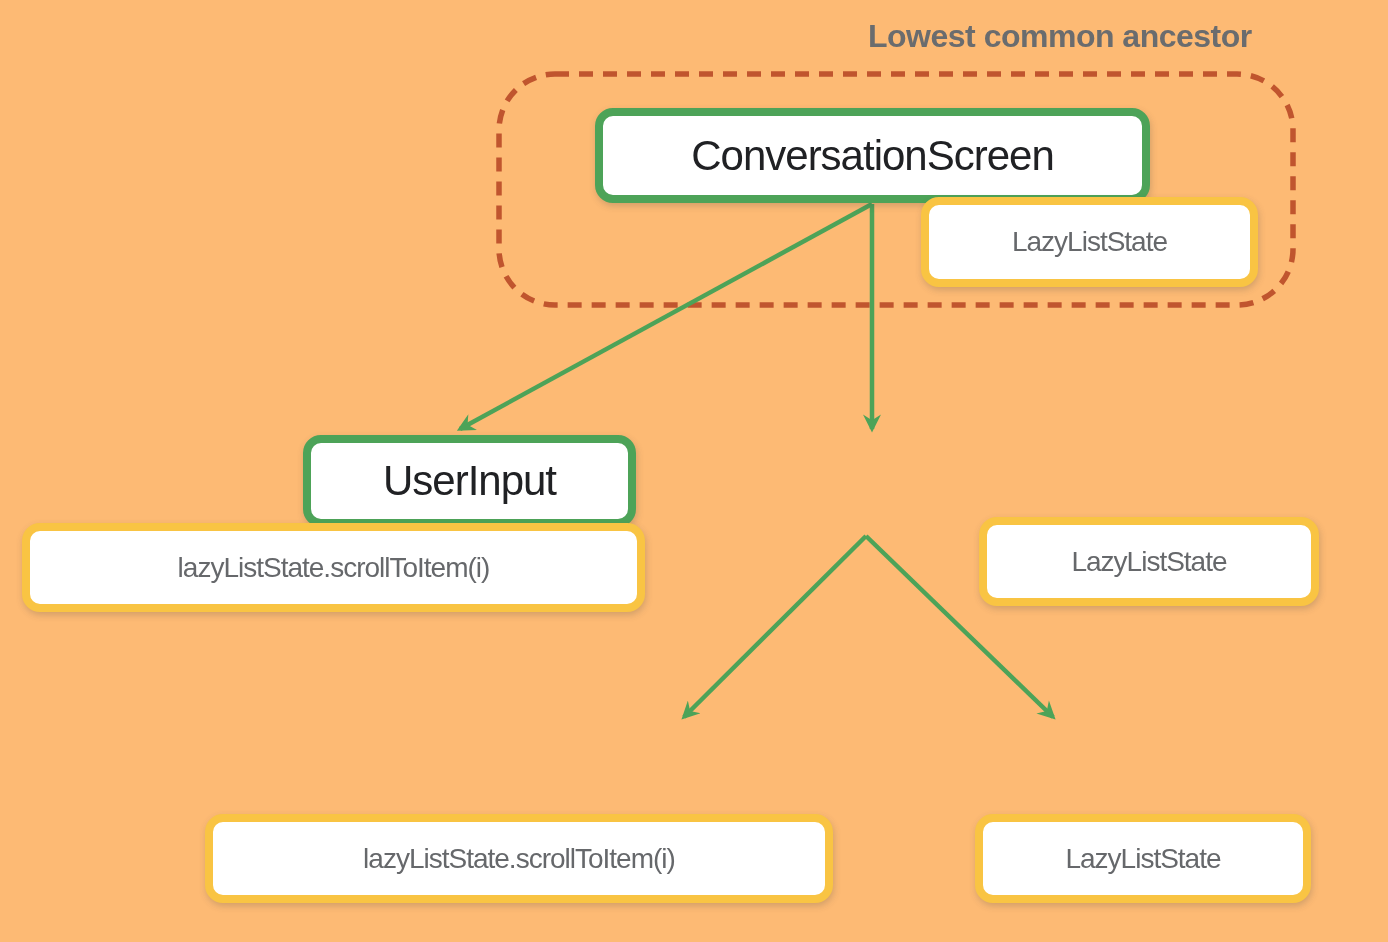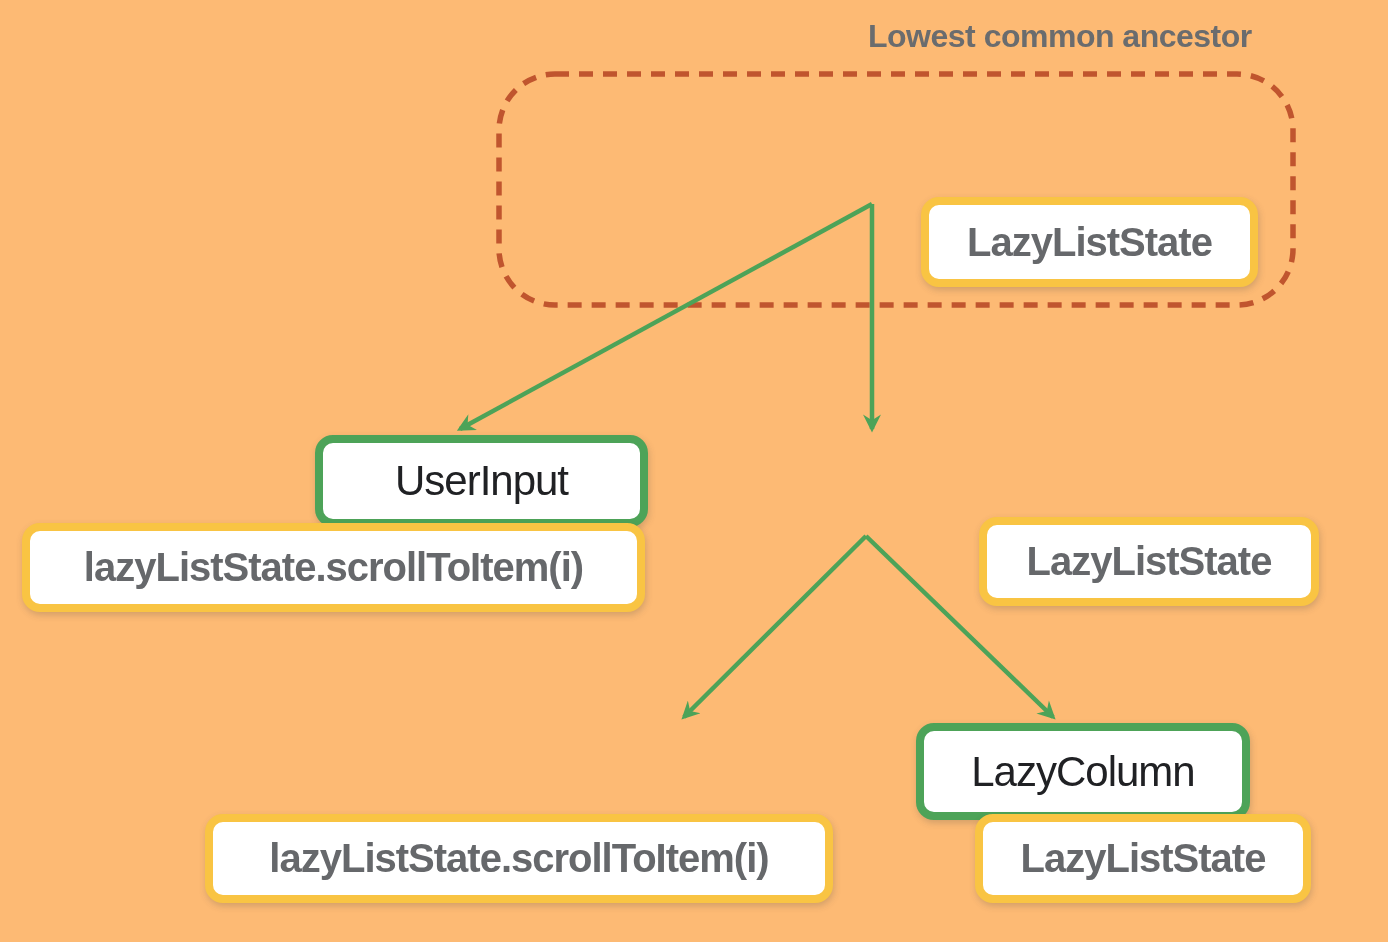--- a/index.html
+++ b/index.html
@@ -48,28 +48,27 @@
     border: 8px solid var(--c-green, #4da358);
     border-radius: 18px;
     color: var(--c-text_dark, #202124);
     font-size: 42px;
     z-index: 2;
   }
   .node-yellow {
     border: 8px solid var(--c-yellow, #f9c443);
     border-radius: 18px;
     color: var(--c-text_gray, #66686b);
-    font-size: 40px;
+    font-size: 28px;
     z-index: 3;
-    font-weight: bold;
   }
   
   #box-conversation  { left: 595px; top: 108px; width: 555px; height: 95px; }
   #state-root        { left: 921px; top: 197px; width: 337px; height: 90px; }
-  #box-userinput     { left: 303px; top: 435px; width: 333px; height: 92px; margin-left: 12px; }
+  #box-userinput     { left: 303px; top: 435px; width: 333px; height: 92px; }
   #call-userinput    { left: 22px;  top: 523px; width: 623px; height: 89px; }
   #box-messageslist  { left: 697px; top: 437px; width: 339px; height: 97px; }
   #state-messages    { left: 979px; top: 517px; width: 340px; height: 89px; }
   #box-button        { left: 494px; top: 723px; width: 339px; height: 94px; }
   #call-button       { left: 205px; top: 814px; width: 628px; height: 89px; }
   #box-lazycolumn    { left: 916px; top: 723px; width: 334px; height: 97px; }
   #state-lazycolumn  { left: 975px; top: 814px; width: 336px; height: 89px; }
 </style>
 </head>
 <body>
@@ -86,30 +85,30 @@
     </defs>
 
     <rect x="499" y="74" width="794" height="231" rx="56" ry="56" fill="none" stroke="#c0552e" stroke-width="5.5" stroke-dasharray="14 10"></rect>
 
     <line x1="872" y1="204" x2="460" y2="429" stroke="#4da358" stroke-width="4.5" marker-end="url(#arrowhead)"></line>
     <line x1="872" y1="204" x2="872" y2="429" stroke="#4da358" stroke-width="4.5" marker-end="url(#arrowhead)"></line>
     <line x1="866" y1="536" x2="684" y2="717" stroke="#4da358" stroke-width="4.5" marker-end="url(#arrowhead)"></line>
     <line x1="866" y1="536" x2="1053" y2="717" stroke="#4da358" stroke-width="4.5" marker-end="url(#arrowhead)"></line>
   </svg>
 
+  <div id="box-conversation" class="node node-green">ConversationScreen</div>
 
   <div id="state-root" class="node node-yellow">LazyListState</div>
 
   <div id="box-userinput" class="node node-green">UserInput</div>
 
   <div id="call-userinput" class="node node-yellow">lazyListState.scrollToItem(i)</div>
 
 
   <div id="state-messages" class="node node-yellow">LazyListState</div>
 
 
   <div id="call-button" class="node node-yellow">lazyListState.scrollToItem(i)</div>
 
-  <div id="box-lazycolumn" class="node node-green">LazyColumn</div>
 
   <div id="state-lazycolumn" class="node node-yellow">LazyListState</div>
 
 </div>
 
 </body></html>

